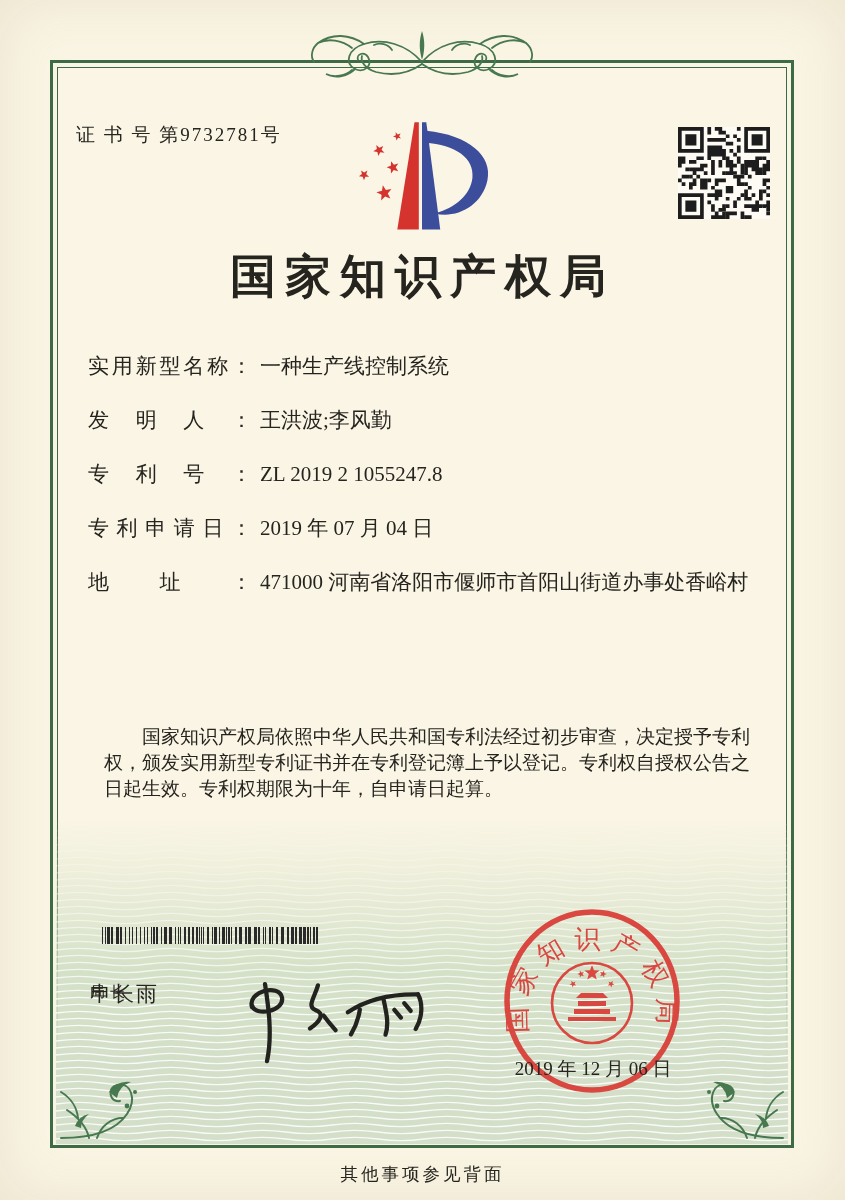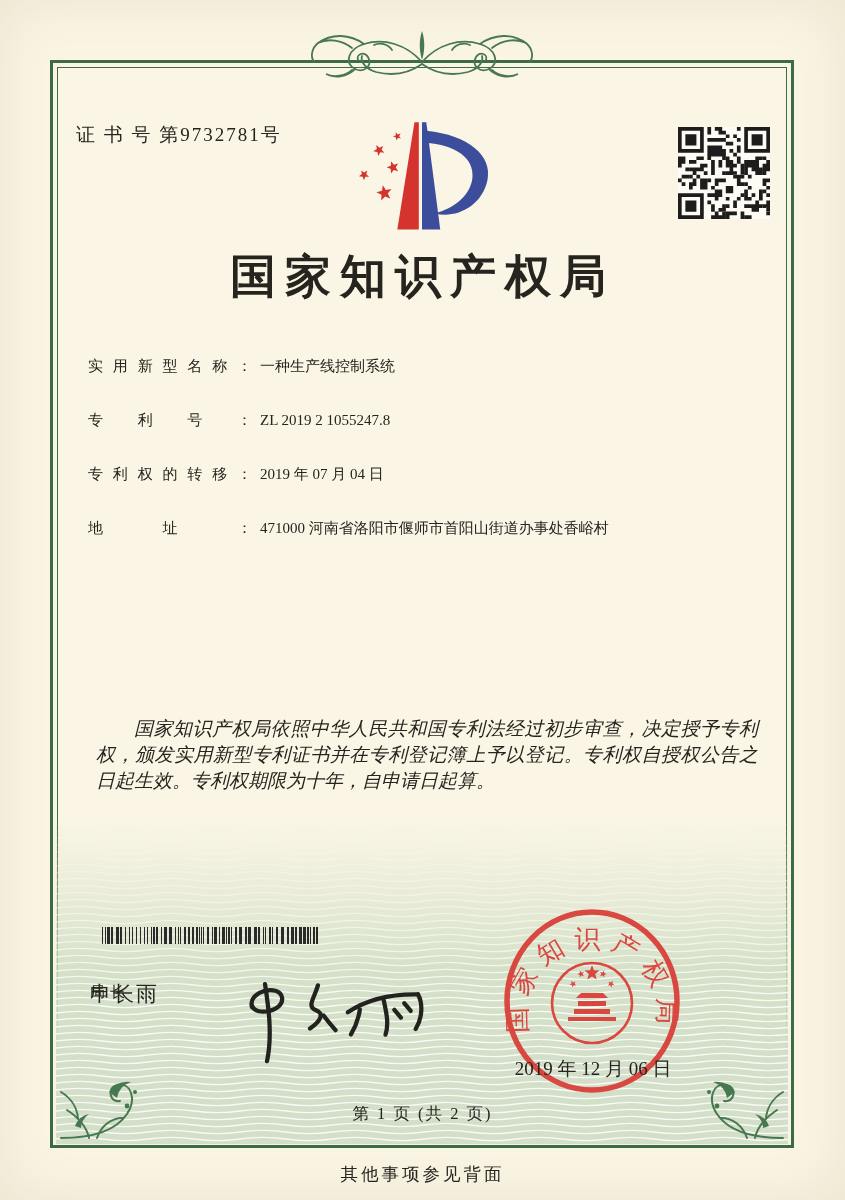--- a/index.html
+++ b/index.html
@@ -36,34 +36,34 @@
   .top-orn{position:absolute;left:298px;top:26px;width:248px;height:68px;z-index:2;}
   .cert-no{
     position:absolute;left:76px;top:122px;font-size:19px;letter-spacing:2px;z-index:3;
   }
   .logo{position:absolute;left:336px;top:118px;width:172px;height:118px;z-index:3;}
   .qr{position:absolute;left:678px;top:127px;width:92px;height:92px;z-index:3;background:#fdfbf3;}
   .title{
     position:absolute;left:0;right:0;top:246px;text-align:center;
     font-size:46px;font-weight:700;letter-spacing:9px;z-index:3;
   }
-  .fields{position:absolute;left:88px;top:355px;width:690px;font-size:15px;z-index:3;}
+  .fields{position:absolute;left:88px;top:355px;width:690px;font-size:21px;z-index:3;}
   .frow{position:relative;height:54px;line-height:23px;}
   .lbl{
     display:inline-block;width:164px;
     text-align:justify;text-align-last:justify;
     vertical-align:top;
   }
   .val{margin-left:8px;}
   .pair2{position:absolute;left:340px;top:0;}
   .paras{
     position:absolute;left:88px;top:708px;width:678px;
     font-size:19px;line-height:26px;text-align:justify;z-index:3;
   }
-  .paras p{margin:8px;text-indent:2em;font-style:italic;}
+  .paras p{margin:16px;text-indent:2em;}
   .barcode{position:absolute;left:102px;top:927px;width:216px;height:17px;z-index:3;}
   .director-title{position:absolute;left:90px;top:983px;font-size:15px;letter-spacing:5px;z-index:3;}
   .director-name{position:absolute;left:90px;top:980px;font-size:21px;letter-spacing:2px;z-index:3;}
   .signature{position:absolute;left:230px;top:950px;width:208px;height:114px;z-index:4;}
   .seal{position:absolute;left:502px;top:906px;width:180px;height:190px;z-index:3;opacity:.93;}
   .seal-date{
     position:absolute;left:498px;top:1056px;width:190px;text-align:center;
     font-size:19px;z-index:4;
   }
   .page-indicator{
@@ -194,24 +194,27 @@
         <path d="M29.4,0.0h3.7v3.7h-3.7zM36.8,0.0h3.7v3.7h-3.7zM40.5,0.0h3.7v3.7h-3.7zM58.9,0.0h3.7v3.7h-3.7zM29.4,3.7h3.7v3.7h-3.7zM40.5,3.7h3.7v3.7h-3.7zM44.2,3.7h3.7v3.7h-3.7zM47.8,7.4h3.7v3.7h-3.7zM55.2,7.4h3.7v3.7h-3.7zM29.4,11.0h3.7v3.7h-3.7zM33.1,11.0h3.7v3.7h-3.7zM36.8,11.0h3.7v3.7h-3.7zM40.5,11.0h3.7v3.7h-3.7zM44.2,11.0h3.7v3.7h-3.7zM58.9,11.0h3.7v3.7h-3.7zM47.8,14.7h3.7v3.7h-3.7zM51.5,14.7h3.7v3.7h-3.7zM29.4,18.4h3.7v3.7h-3.7zM33.1,18.4h3.7v3.7h-3.7zM36.8,18.4h3.7v3.7h-3.7zM40.5,18.4h3.7v3.7h-3.7zM58.9,18.4h3.7v3.7h-3.7zM29.4,22.1h3.7v3.7h-3.7zM33.1,22.1h3.7v3.7h-3.7zM36.8,22.1h3.7v3.7h-3.7zM40.5,22.1h3.7v3.7h-3.7zM44.2,22.1h3.7v3.7h-3.7zM51.5,22.1h3.7v3.7h-3.7zM58.9,22.1h3.7v3.7h-3.7zM29.4,25.8h3.7v3.7h-3.7zM33.1,25.8h3.7v3.7h-3.7zM36.8,25.8h3.7v3.7h-3.7zM40.5,25.8h3.7v3.7h-3.7zM44.2,25.8h3.7v3.7h-3.7zM55.2,25.8h3.7v3.7h-3.7zM0.0,29.4h3.7v3.7h-3.7zM3.7,29.4h3.7v3.7h-3.7zM18.4,29.4h3.7v3.7h-3.7zM22.1,29.4h3.7v3.7h-3.7zM29.4,29.4h3.7v3.7h-3.7zM44.2,29.4h3.7v3.7h-3.7zM47.8,29.4h3.7v3.7h-3.7zM58.9,29.4h3.7v3.7h-3.7zM77.3,29.4h3.7v3.7h-3.7zM81.0,29.4h3.7v3.7h-3.7zM84.6,29.4h3.7v3.7h-3.7zM0.0,33.1h3.7v3.7h-3.7zM3.7,33.1h3.7v3.7h-3.7zM11.0,33.1h3.7v3.7h-3.7zM14.7,33.1h3.7v3.7h-3.7zM33.1,33.1h3.7v3.7h-3.7zM40.5,33.1h3.7v3.7h-3.7zM47.8,33.1h3.7v3.7h-3.7zM51.5,33.1h3.7v3.7h-3.7zM58.9,33.1h3.7v3.7h-3.7zM66.2,33.1h3.7v3.7h-3.7zM69.9,33.1h3.7v3.7h-3.7zM73.6,33.1h3.7v3.7h-3.7zM77.3,33.1h3.7v3.7h-3.7zM88.3,33.1h3.7v3.7h-3.7zM0.0,36.8h3.7v3.7h-3.7zM22.1,36.8h3.7v3.7h-3.7zM25.8,36.8h3.7v3.7h-3.7zM33.1,36.8h3.7v3.7h-3.7zM40.5,36.8h3.7v3.7h-3.7zM47.8,36.8h3.7v3.7h-3.7zM51.5,36.8h3.7v3.7h-3.7zM55.2,36.8h3.7v3.7h-3.7zM62.6,36.8h3.7v3.7h-3.7zM66.2,36.8h3.7v3.7h-3.7zM69.9,36.8h3.7v3.7h-3.7zM73.6,36.8h3.7v3.7h-3.7zM77.3,36.8h3.7v3.7h-3.7zM84.6,36.8h3.7v3.7h-3.7zM88.3,36.8h3.7v3.7h-3.7zM7.4,40.5h3.7v3.7h-3.7zM11.0,40.5h3.7v3.7h-3.7zM14.7,40.5h3.7v3.7h-3.7zM18.4,40.5h3.7v3.7h-3.7zM22.1,40.5h3.7v3.7h-3.7zM33.1,40.5h3.7v3.7h-3.7zM51.5,40.5h3.7v3.7h-3.7zM62.6,40.5h3.7v3.7h-3.7zM66.2,40.5h3.7v3.7h-3.7zM73.6,40.5h3.7v3.7h-3.7zM77.3,40.5h3.7v3.7h-3.7zM81.0,40.5h3.7v3.7h-3.7zM84.6,40.5h3.7v3.7h-3.7zM88.3,40.5h3.7v3.7h-3.7zM14.7,44.2h3.7v3.7h-3.7zM25.8,44.2h3.7v3.7h-3.7zM33.1,44.2h3.7v3.7h-3.7zM44.2,44.2h3.7v3.7h-3.7zM47.8,44.2h3.7v3.7h-3.7zM51.5,44.2h3.7v3.7h-3.7zM55.2,44.2h3.7v3.7h-3.7zM62.6,44.2h3.7v3.7h-3.7zM66.2,44.2h3.7v3.7h-3.7zM77.3,44.2h3.7v3.7h-3.7zM81.0,44.2h3.7v3.7h-3.7zM84.6,44.2h3.7v3.7h-3.7zM3.7,47.8h3.7v3.7h-3.7zM7.4,47.8h3.7v3.7h-3.7zM11.0,47.8h3.7v3.7h-3.7zM18.4,47.8h3.7v3.7h-3.7zM55.2,47.8h3.7v3.7h-3.7zM58.9,47.8h3.7v3.7h-3.7zM62.6,47.8h3.7v3.7h-3.7zM69.9,47.8h3.7v3.7h-3.7zM0.0,51.5h3.7v3.7h-3.7zM14.7,51.5h3.7v3.7h-3.7zM22.1,51.5h3.7v3.7h-3.7zM25.8,51.5h3.7v3.7h-3.7zM29.4,51.5h3.7v3.7h-3.7zM36.8,51.5h3.7v3.7h-3.7zM40.5,51.5h3.7v3.7h-3.7zM44.2,51.5h3.7v3.7h-3.7zM58.9,51.5h3.7v3.7h-3.7zM84.6,51.5h3.7v3.7h-3.7zM88.3,51.5h3.7v3.7h-3.7zM3.7,55.2h3.7v3.7h-3.7zM11.0,55.2h3.7v3.7h-3.7zM14.7,55.2h3.7v3.7h-3.7zM22.1,55.2h3.7v3.7h-3.7zM25.8,55.2h3.7v3.7h-3.7zM36.8,55.2h3.7v3.7h-3.7zM58.9,55.2h3.7v3.7h-3.7zM62.6,55.2h3.7v3.7h-3.7zM66.2,55.2h3.7v3.7h-3.7zM84.6,55.2h3.7v3.7h-3.7zM11.0,58.9h3.7v3.7h-3.7zM22.1,58.9h3.7v3.7h-3.7zM25.8,58.9h3.7v3.7h-3.7zM33.1,58.9h3.7v3.7h-3.7zM47.8,58.9h3.7v3.7h-3.7zM51.5,58.9h3.7v3.7h-3.7zM69.9,58.9h3.7v3.7h-3.7zM88.3,58.9h3.7v3.7h-3.7zM36.8,62.6h3.7v3.7h-3.7zM40.5,62.6h3.7v3.7h-3.7zM47.8,62.6h3.7v3.7h-3.7zM51.5,62.6h3.7v3.7h-3.7zM66.2,62.6h3.7v3.7h-3.7zM81.0,62.6h3.7v3.7h-3.7zM84.6,62.6h3.7v3.7h-3.7zM29.4,66.2h3.7v3.7h-3.7zM33.1,66.2h3.7v3.7h-3.7zM36.8,66.2h3.7v3.7h-3.7zM40.5,66.2h3.7v3.7h-3.7zM62.6,66.2h3.7v3.7h-3.7zM66.2,66.2h3.7v3.7h-3.7zM73.6,66.2h3.7v3.7h-3.7zM81.0,66.2h3.7v3.7h-3.7zM88.3,66.2h3.7v3.7h-3.7zM36.8,69.9h3.7v3.7h-3.7zM47.8,69.9h3.7v3.7h-3.7zM58.9,69.9h3.7v3.7h-3.7zM66.2,69.9h3.7v3.7h-3.7zM69.9,69.9h3.7v3.7h-3.7zM81.0,69.9h3.7v3.7h-3.7zM29.4,73.6h3.7v3.7h-3.7zM55.2,73.6h3.7v3.7h-3.7zM77.3,73.6h3.7v3.7h-3.7zM88.3,73.6h3.7v3.7h-3.7zM33.1,77.3h3.7v3.7h-3.7zM44.2,77.3h3.7v3.7h-3.7zM47.8,77.3h3.7v3.7h-3.7zM55.2,77.3h3.7v3.7h-3.7zM66.2,77.3h3.7v3.7h-3.7zM69.9,77.3h3.7v3.7h-3.7zM73.6,77.3h3.7v3.7h-3.7zM77.3,77.3h3.7v3.7h-3.7zM81.0,77.3h3.7v3.7h-3.7zM84.6,77.3h3.7v3.7h-3.7zM88.3,77.3h3.7v3.7h-3.7zM33.1,81.0h3.7v3.7h-3.7zM40.5,81.0h3.7v3.7h-3.7zM44.2,81.0h3.7v3.7h-3.7zM73.6,81.0h3.7v3.7h-3.7zM77.3,81.0h3.7v3.7h-3.7zM88.3,81.0h3.7v3.7h-3.7zM36.8,84.6h3.7v3.7h-3.7zM44.2,84.6h3.7v3.7h-3.7zM47.8,84.6h3.7v3.7h-3.7zM51.5,84.6h3.7v3.7h-3.7zM55.2,84.6h3.7v3.7h-3.7zM62.6,84.6h3.7v3.7h-3.7zM88.3,84.6h3.7v3.7h-3.7zM33.1,88.3h3.7v3.7h-3.7zM36.8,88.3h3.7v3.7h-3.7zM40.5,88.3h3.7v3.7h-3.7zM44.2,88.3h3.7v3.7h-3.7zM47.8,88.3h3.7v3.7h-3.7zM62.6,88.3h3.7v3.7h-3.7zM66.2,88.3h3.7v3.7h-3.7zM69.9,88.3h3.7v3.7h-3.7zM0,0h25.76v25.76h-25.76z M3.68,3.68v18.400000000000002h18.400000000000002v-18.400000000000002z M7.36,7.36h11.040000000000001v11.040000000000001h-11.040000000000001zM66.24000000000001,0h25.76v25.76h-25.76z M69.92,3.68v18.400000000000002h18.400000000000002v-18.400000000000002z M73.60000000000001,7.36h11.040000000000001v11.040000000000001h-11.040000000000001zM0,66.24000000000001h25.76v25.76h-25.76z M3.68,69.92v18.400000000000002h18.400000000000002v-18.400000000000002z M7.36,73.60000000000001h11.040000000000001v11.040000000000001h-11.040000000000001z" fill="#1d1d1d" fill-rule="evenodd"></path>
       </svg></div>
 
   <div class="title">国家知识产权局</div>
 
   <div class="fields">
     <div class="frow">
       <span class="lbl">实用新型名称：</span><span class="val">一种生产线控制系统</span>
     </div>
     <div class="frow">
+      <span class="lbl">发明人：</span><span class="val">王洪波;李风勤</span>
+    </div>
+    <div class="frow">
       <span class="lbl">专利号：</span><span class="val">ZL 2019 2 1055247.8</span>
     </div>
     <div class="frow">
-      <span class="lbl">专利权的转移：</span><span class="val">2019 年 07 月 04 日</span>
+      <span class="lbl">专利申请日：</span><span class="val">2019 年 07 月 04 日</span>
     </div>
     <div class="frow">
       <span class="lbl">地址：</span><span class="val">471000 河南省洛阳市偃师市首阳山街道办事处香峪村</span>
     </div>
   </div>
 
   <div class="paras">
     <p>国家知识产权局依照中华人民共和国专利法经过初步审查，决定授予专利权，颁发实用新型专利证书并在专利登记簿上予以登记。专利权自授权公告之日起生效。专利权期限为十年，自申请日起算。</p>
   </div>
 
@@ -253,16 +256,15 @@
           <polygon points="110.7,74.8 110.4,77.4 112.5,78.7 110.0,79.1 109.5,81.6 108.3,79.3 105.7,79.5 107.5,77.7 106.5,75.4 108.8,76.5"></polygon>
         </g>
       <path d="M74,92 L106,92 L101,87 L79,87 Z"></path>
       <rect x="76" y="95" width="28" height="5"></rect>
       <rect x="72" y="103" width="36" height="5"></rect>
       <rect x="66" y="111" width="48" height="4"></rect>
     </g>
   </svg>
   <div class="seal-date">2019 年 12 月 06 日</div>
 
-  <div class="page-indicator">第 1 页 (共 2 页)</div>
   <div class="back-note">其他事项参见背面</div>
 
 </div>
 
 </body></html>

